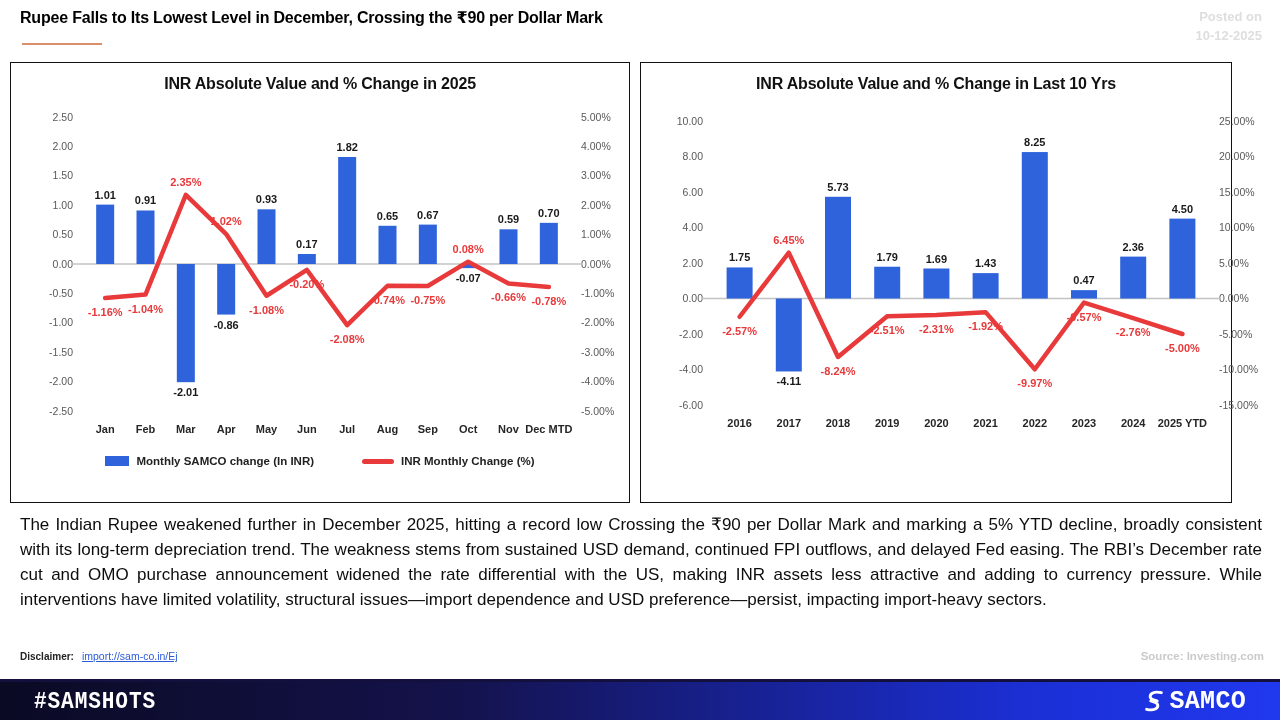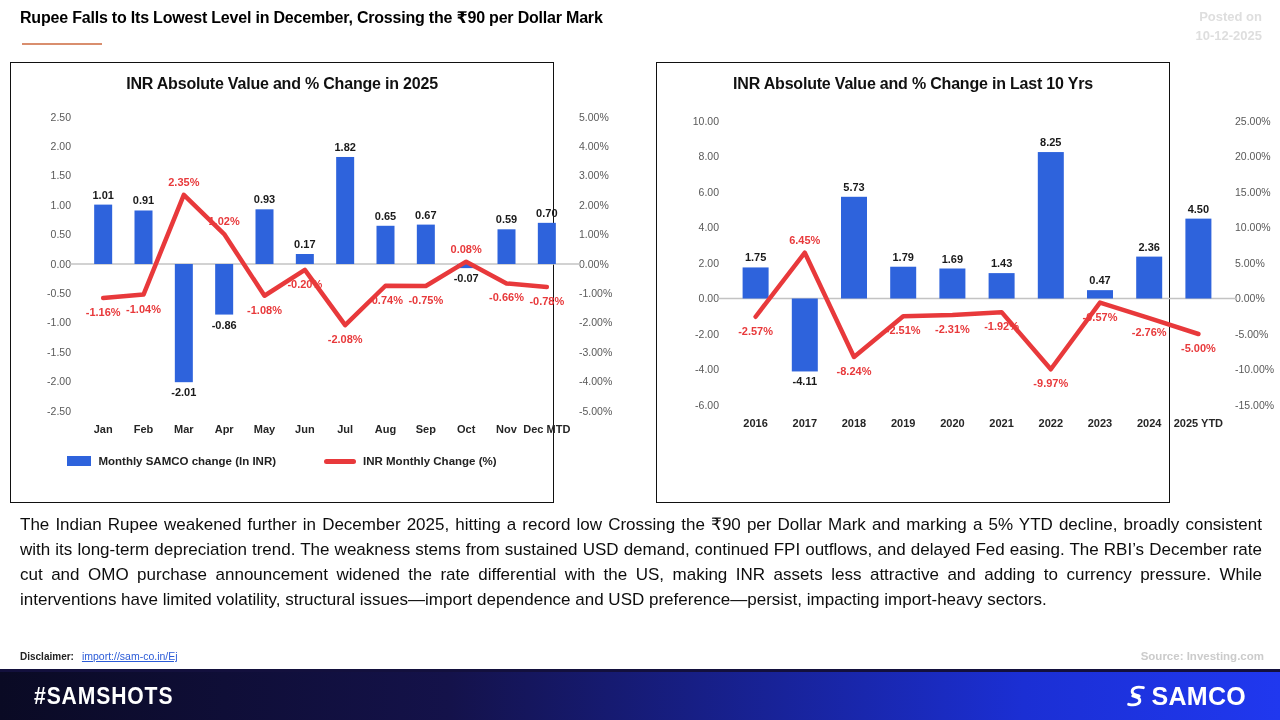--- a/index.html
+++ b/index.html
@@ -6,22 +6,22 @@
   body{width:1280px;height:720px;font-family:"Liberation Sans","DejaVu Sans",sans-serif;overflow:hidden;}
   .page{position:relative;width:1280px;height:720px;background:#fff;}
 
   
   .main-title{position:absolute;left:20px;top:8px;font-size:16px;font-weight:700;color:#000;letter-spacing:-0.2px;}
   .title-underline{position:absolute;left:22px;top:43px;width:80px;height:2px;background:#d98e6e;}
   .posted{position:absolute;right:18px;top:8px;text-align:right;font-size:13px;font-weight:700;color:#dedede;line-height:1.45;}
 
   
   .panel{position:absolute;top:62px;height:441px;background:#fff;border:1.6px solid #111;box-sizing:border-box;}
-  .panel-left{left:10px;width:544px;}
-  .panel-right{left:656px;width:514px;}
+  .panel-left{left:10px;width:620px;}
+  .panel-right{left:640px;width:592px;}
   .chart-title{text-align:center;font-weight:700;font-size:16px;color:#111;margin-top:12px;letter-spacing:-0.2px;}
   .chart-svg{display:block;margin:6px auto 0 auto;}
   svg{font-family:"Liberation Sans","DejaVu Sans",sans-serif;}
   .tick{font-size:10.5px;fill:#595959;}
   .bar-label{font-size:11px;font-weight:700;fill:#1a1a1a;}
   .line-label{font-size:11px;font-weight:700;}
   .x-label{font-size:11px;font-weight:700;fill:#262626;}
   .legend{display:flex;justify-content:center;align-items:center;gap:48px;margin-top:4px;}
   .legend-item{display:flex;align-items:center;gap:7px;font-size:11.5px;font-weight:700;color:#222;}
   .swatch-bar{width:24px;height:10px;display:inline-block;}
@@ -29,24 +29,24 @@
 
   
   .body-text{position:absolute;left:20px;top:512px;width:1242px;font-size:17px;line-height:1.48;color:#0d0d0d;text-align:justify;}
 
   
   .disclaimer{position:absolute;left:20px;top:650px;font-size:10px;color:#222;font-weight:700;display:flex;gap:8px;align-items:baseline;}
   .disclaimer a{color:#2b5bd7;font-weight:400;font-size:10.5px;}
   .source{position:absolute;right:16px;top:650px;font-size:11.5px;font-weight:700;color:#cbcbcb;}
 
   
-  .footer{position:absolute;left:0;bottom:0;width:1280px;height:51px;box-sizing:border-box;
+  .footer{position:absolute;left:0;bottom:0;width:1280px;height:41px;box-sizing:border-box;
           background:linear-gradient(90deg,#0a0a24 0%,#14124a 35%,#1b2fd4 80%,#2038ef 100%);
           border-top:3px solid #13103d;
-          display:flex;align-items:center;justify-content:space-between;padding:0 34px;}
+          display:flex;align-items:center;justify-content:space-between;padding:0 34px;font-family:Liberation Mono, monospace;}
   .hashtag{font-size:24px;font-weight:800;color:#fff;letter-spacing:1px;transform:scaleX(0.88);transform-origin:left center;}
   .brand{display:flex;align-items:center;gap:3px;color:#fff;font-size:25px;font-weight:800;letter-spacing:0.3px;}
   .brand-icon{width:24px;height:24px;display:inline-block;}
 </style>
 </head>
 <body>
 
 <div class="page">
 
   <div class="main-title">Rupee Falls to Its Lowest Level in December, Crossing the ₹90 per Dollar Mark</div>

